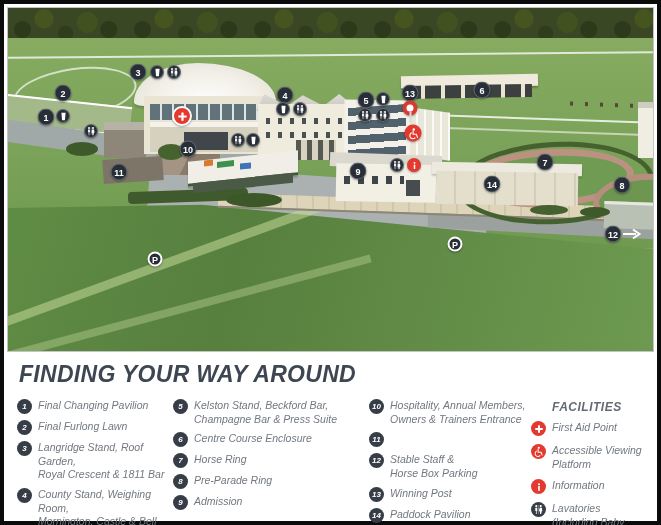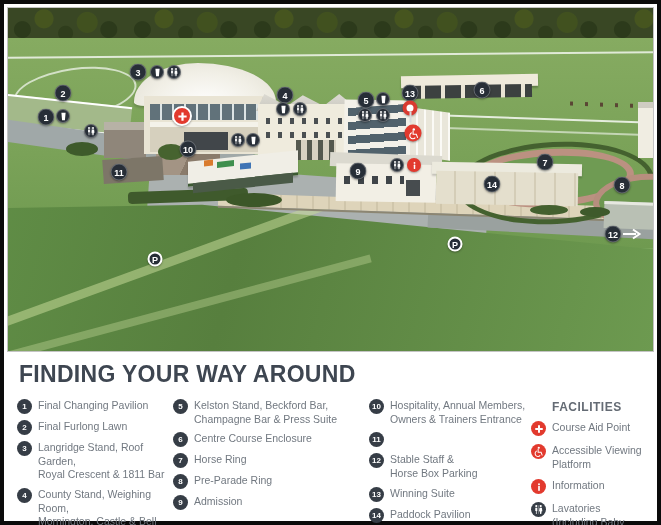--- a/index.html
+++ b/index.html
@@ -111,21 +111,21 @@
   .mk-parking{width:15px;height:15px;border:2px solid #fff;font-size:9px;}
   .mk-drink,.mk-lavatories{width:14px;height:14px;}
   .mk-first-aid{width:20px;height:20px;background:#e23a2e;border:2px solid #fff;}
   .mk-accessible{width:17px;height:17px;background:#e23a2e;border:none;}
   .mk-information{width:14px;height:14px;background:#e23a2e;border:none;}
   .mk-winning-post{width:15px;height:15px;background:#fff;border:4px solid #d93a30;}
   .mk-winning-post::after{content:'';position:absolute;top:100%;left:50%;width:2px;height:11px;
       background:#d8dadc;transform:translateX(-50%);}
   .mk-arrow-right{width:20px;height:12px;background:transparent;border:none;box-shadow:none;border-radius:0;}
   
-  .legend{padding:9px 6px 0 10px;height:160px;box-sizing:border-box;background:#fff;}
+  .legend{padding:9px 6px 0 10px;height:160px;box-sizing:border-box;background:#fff;font-style:italic;}
   .legend h1{margin:0 0 11px 2px;font-size:23px;font-weight:700;color:#3e4651;letter-spacing:.3px;}
   .cols{display:flex;}
   .c1{width:156px;}.c2{width:196px;}.c3{width:162px;}.c4{flex:1;}
   .li{display:flex;gap:6px;margin-bottom:6px;align-items:flex-start;}
   .badge{flex:0 0 auto;width:15px;height:15px;margin-top:0;border-radius:50%;background:#363d46;
     color:#fff;font-size:8px;font-weight:bold;display:flex;align-items:center;justify-content:center;}
   .lab{font-size:10.5px;line-height:1.3;color:#717880;white-space:pre-line;}
   .fh{font-size:12px;color:#646b74;letter-spacing:.5px;margin:1px 0 7px 21px;font-weight:bold;}
   .fic{flex:0 0 auto;width:15px;height:15px;border-radius:50%;background:#e23a2e;
     display:flex;align-items:center;justify-content:center;}
@@ -387,37 +387,37 @@
         <div class="li">
           <span class="badge">11</span>
         </div>
         <div class="li">
           <span class="badge">12</span>
           <span class="lab">Stable Staff &amp;
 Horse Box Parking</span>
         </div>
         <div class="li">
           <span class="badge">13</span>
-          <span class="lab">Winning Suite</span>
+          <span class="lab">Winning Post</span>
         </div>
         <div class="li">
           <span class="badge">14</span>
           <span class="lab">Paddock Pavilion</span>
         </div>
       </div>
 
       <div class="c4">
         <div class="fh">FACILITIES</div>
         <div class="li fac">
           <span class="fic">
             <svg width="10" height="10" viewBox="0 0 12 12">
                 <path d="M4.8 1.5h2.4v3.3h3.3v2.4H7.2v3.3H4.8V7.2H1.5V4.8h3.3z" fill="#fff"></path>
               </svg>
           </span>
-          <span class="lab">Course Aid Point</span>
+          <span class="lab">First Aid Point</span>
         </div>
         <div class="li fac">
           <span class="fic">
             <svg width="11" height="11" viewBox="0 0 12 12">
                 <circle cx="6.3" cy="1.9" r="1.2" fill="#fff"></circle>
                 <path d="M5.6 3.4v3.4h3.2l1.2 3.1" stroke="#fff" stroke-width="1.1" fill="none" stroke-linecap="round"></path>
                 <path d="M7.8 10.2a3.1 3.1 0 1 1-3.4-4.9" stroke="#fff" stroke-width="1.1" fill="none"></path>
               </svg>
           </span>
           <span class="lab">Accessible Viewing Platform</span>

